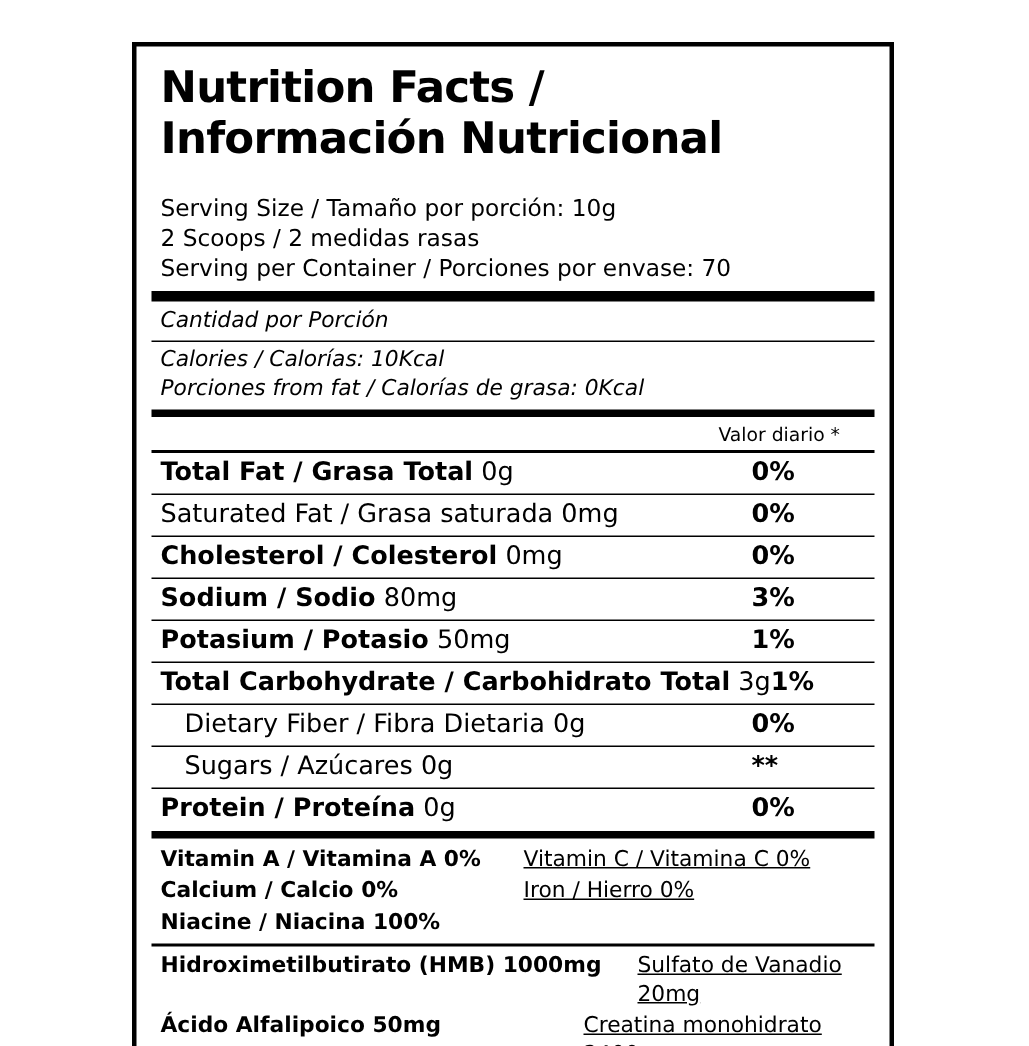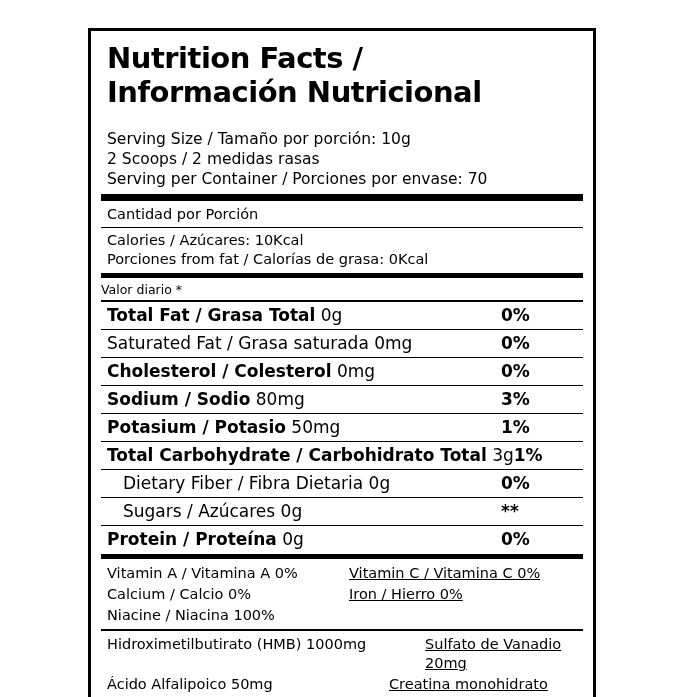--- a/index.html
+++ b/index.html
@@ -49,24 +49,26 @@
     margin: 4px 0;
   }
   .rule-thick2 {
     border-top: 5px solid #000000;
     margin: 4px 0;
   }
   .line {
     font-size: 14.5px;
     line-height: 19px;
     margin-left: 6px;
+    font-style: italic;
   }
   .dv-header {
+    text-align: right;
     font-size: 12.5px;
-    margin: 2px 8px 1px 0;
+    margin: 2px 23px 1px 0;
   }
   .nut-row {
     display: flex;
     align-items: flex-start;
     font-size: 17px;
     line-height: 19px;
     padding: 1px 0;
     margin-left: 6px;
   }
   .nut-row .nm {
@@ -80,21 +82,21 @@
   }
   .bold { font-weight: bold; }
   .indent { padding-left: 16px; }
   .vit-row {
     display: flex;
     font-size: 14.5px;
     line-height: 19px;
     padding: 1px 0;
     margin-left: 6px;
   }
-  .vit-row .c1 { flex: 0 0 242px; }
+  .vit-row .c1 { flex: 0 0 242px; font-weight: bold; }
   .vit-row .c2 { flex: 1 1 auto; text-decoration: underline; }
 </style>
 </head>
 <body>
 
 <div class="panel">
 
   <div class="title">
     <div>Nutrition Facts /</div>
     <div>Información Nutricional</div>
@@ -105,21 +107,21 @@
     <div>2 Scoops / 2 medidas rasas</div>
     <div>Serving per Container / Porciones por envase: 70</div>
   </div>
 
   <div class="rule-thick"></div>
 
   <div class="line">Cantidad por Porción</div>
 
   <div class="rule-thin"></div>
 
-  <div class="line">Calories / Azúcares: 10Kcal</div>
+  <div class="line">Calories / Calorías: 10Kcal</div>
   <div class="line">Porciones from fat / Calorías de grasa: 0Kcal</div>
 
   <div class="rule-thick2"></div>
 
   <div class="dv-header">Valor diario *</div>
 
   <div class="rule-med"></div>
 
   <div class="nut-row">
     <div class="nm"><span class="bold">Total Fat / Grasa Total</span> <span>0g</span></div>

